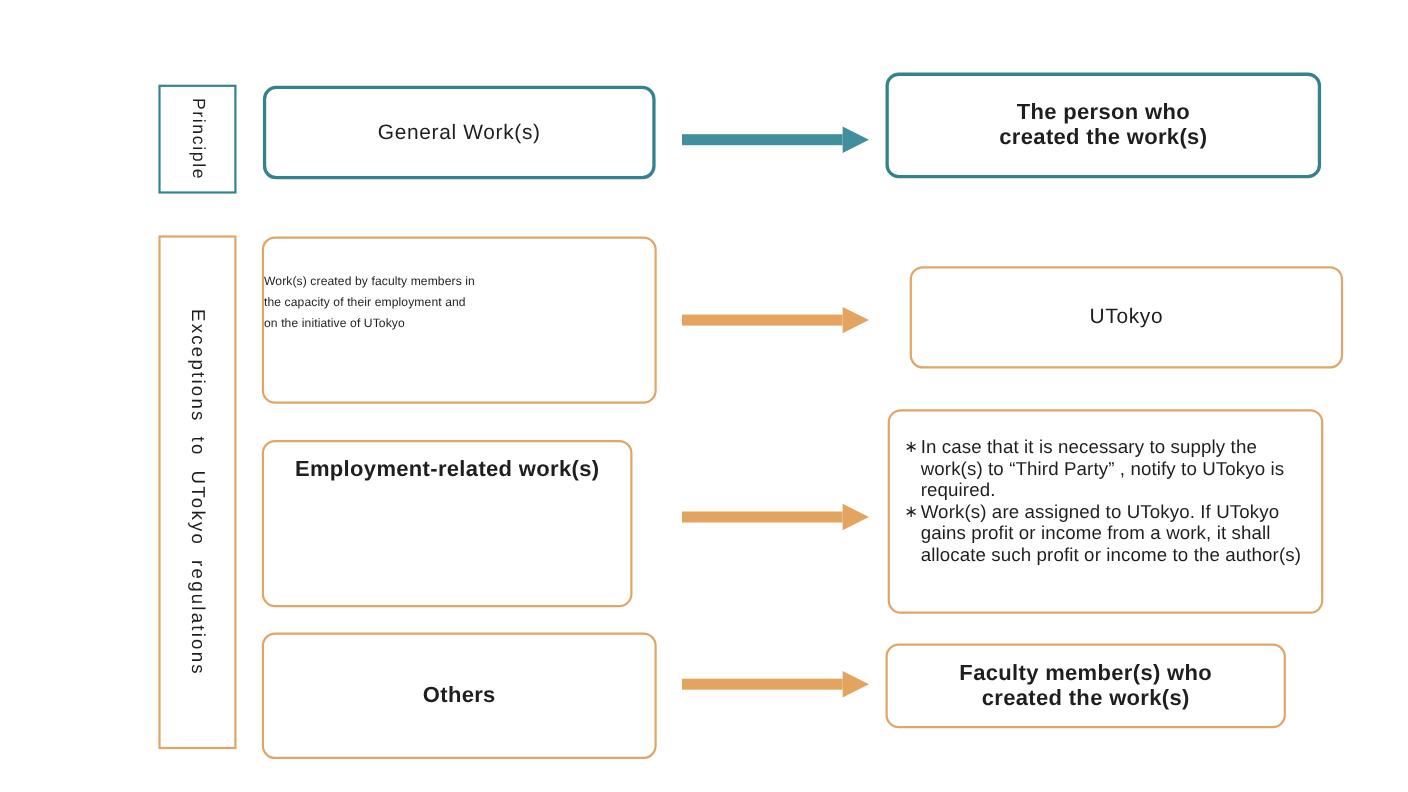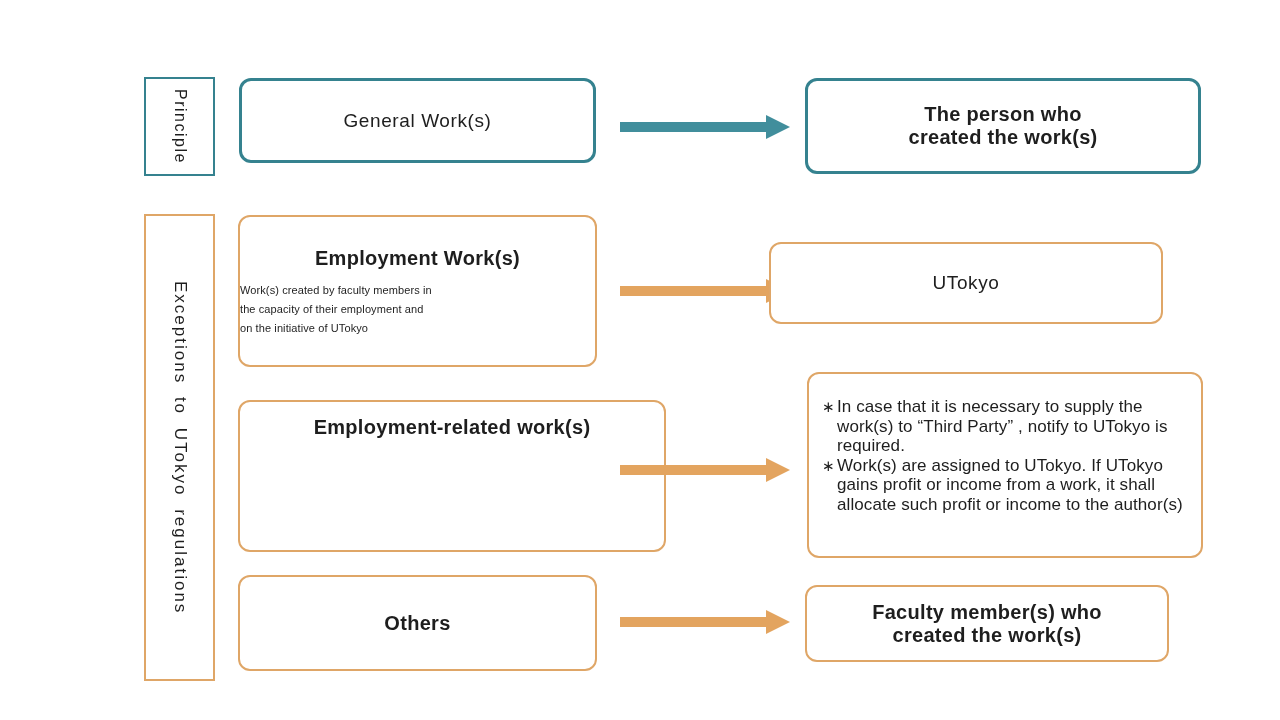--- a/index.html
+++ b/index.html
@@ -97,30 +97,30 @@
     border-bottom: 12px solid transparent;
     border-left: 24px solid var(--ac);
   }
   .arrow.teal   { --ac: var(--teal_arrow); }
   .arrow.orange { --ac: var(--orange); }
 
   
   .pos-principle-label  { left: 144px; top: 77px;  width: 71px;  height: 99px;  }
   .pos-general          { left: 239px; top: 78px;  width: 357px; height: 85px;  }
   .pos-arrow1           { left: 620px; top: 115px; }
-  .pos-person           { left: 805px; top: 78px;  width: 396px; height: 96px;  }
+  .pos-person           { left: 805px; top: 66px;  width: 396px; height: 96px;  }
 
   .pos-exceptions-label { left: 144px; top: 214px; width: 71px;  height: 467px; }
   .pos-employment       { left: 238px; top: 215px; width: 359px; height: 152px; }
   .pos-arrow2           { left: 620px; top: 279px; }
-  .pos-utokyo           { left: 769px; top: 242px; width: 394px; height: 82px;  }
-  .pos-emprel           { left: 238px; top: 400px; width: 428px; height: 152px; }
+  .pos-utokyo           { left: 827px; top: 242px; width: 394px; height: 93px;  }
+  .pos-emprel           { left: 238px; top: 400px; width: 337px; height: 152px; }
   .pos-arrow3           { left: 620px; top: 458px; }
   .pos-faculty          { left: 807px; top: 372px; width: 396px; height: 186px; }
-  .pos-others           { left: 238px; top: 575px; width: 359px; height: 96px; }
+  .pos-others           { left: 238px; top: 575px; width: 359px; height: 115px; }
   .pos-arrow4           { left: 620px; top: 610px; }
   .pos-facwho           { left: 805px; top: 585px; width: 364px; height: 77px;  }
 </style>
 </head>
 <body>
 
 <div class="canvas">
 
   <div class="abs label-box teal-label pos-principle-label">
     <span class="vtext">Principle</span>
@@ -135,21 +135,20 @@
   <div class="abs box teal-box flex-center pos-person">
     <span class="title-bold prewrap">The person who
 created the work(s)</span>
   </div>
 
   <div class="abs label-box orange-label pos-exceptions-label">
     <span class="vtext wide">Exceptions to UTokyo regulations</span>
   </div>
 
   <div class="abs box orange-box stack pos-employment">
-    <div class="title-bold">Employment Work(s)</div>
     <div class="body-text prewrap">Work(s) created by faculty members in
 the capacity of their employment and
 on the initiative of UTokyo</div>
   </div>
 
   <div class="arrow orange pos-arrow2"></div>
 
   <div class="abs box orange-box flex-center pos-utokyo">
     <span class="title-reg">UTokyo</span>
   </div>

